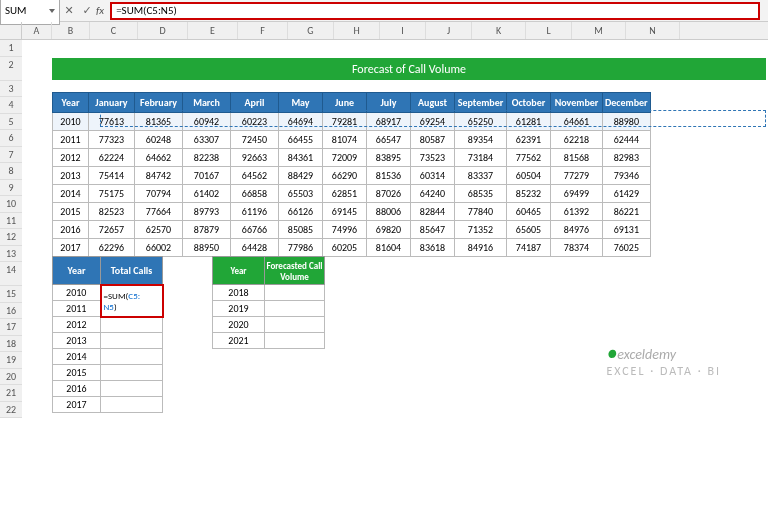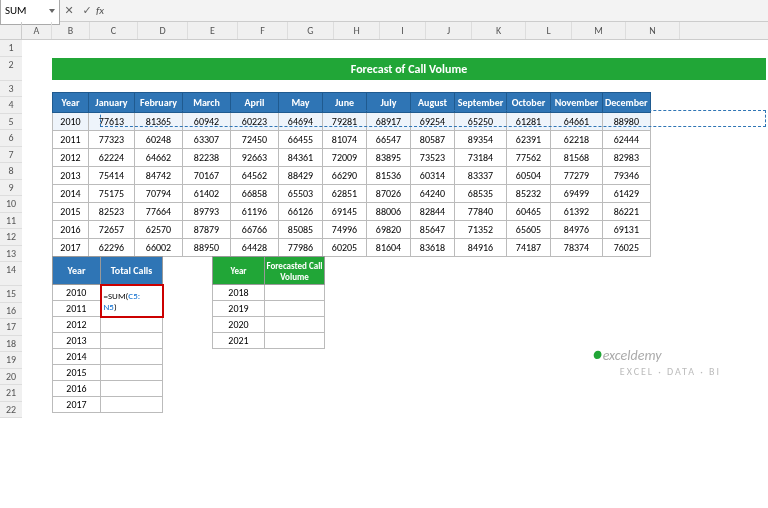--- a/index.html
+++ b/index.html
@@ -15,55 +15,58 @@
 .col-headers { display: flex; height: 18px; background: #f0f0f0; font-size: 10px; color: #555; border-bottom: 1px solid #ccc; }
 .row-h-spacer { width: 22px; border-right: 1px solid #ccc; }
 .col-h { border-right: 1px solid #ddd; text-align: center; line-height: 18px; }
 
 .sheet { display: flex; }
 .row-headers { width: 22px; background: #f0f0f0; font-size: 10px; color: #555; }
 .row-h { height: 16.5px; border-bottom: 1px solid #ddd; text-align: center; line-height: 16.5px; }
 
 .grid { position: relative; flex: 1; }
 
-.title-bar { position: absolute; left: 30px; top: 18px; width: 714px; height: 22px; background: #21a637; color: #fff; font-weight: bold; font-size: 12px; display: flex; align-items: center; justify-content: center; }
+.title-bar { position: absolute; left: 30px; top: 18px; width: 714px; height: 22px; background: #21a637; color: #fff; font-weight: normal; font-size: 12px; display: flex; align-items: center; justify-content: center; }
 
 .data-table { position: absolute; left: 30px; top: 52px; border: 1px solid #999; font-size: 10px; border-collapse: collapse; }
 .data-table th { background: #2f75b5; color: #fff; font-weight: bold; border: 1px solid #1f5a8f; padding: 3px 2px; }
 .data-table td { border: 1px solid #bbb; text-align: center; padding: 2px 2px; }
 .hl-row td { background: #eef4fb; }
 
 .small-table1 { position: absolute; left: 30px; top: 216px; font-size: 10px; border-collapse: collapse; }
 .small-table1 th { background: #2f75b5; color: #fff; font-weight: bold; border: 1px solid #999; width: 48px; height: 28px; }
 .small-table1 td { border: 1px solid #bbb; text-align: center; height: 16px; width: 48px; }
 
 .small-table2 { position: absolute; left: 190px; top: 216px; font-size: 10px; border-collapse: collapse; }
 .small-table2 th { background: #21a637; color: #fff; font-weight: bold; border: 1px solid #999; width: 52px; height: 28px; font-size: 9px; }
 .small-table2 td { border: 1px solid #bbb; text-align: center; height: 16px; width: 52px; }
 
 .edit-cell { border: 2px solid #c00 !important; background: #fff; font-size: 9px; text-align: left !important; padding: 1px 2px; color: #000; }
 .ref-txt { color: #06c; }
 
 .marquee { position: absolute; border: 1.5px dashed #2f75b5; pointer-events: none; }
 
 .logo { position: absolute; right: 47px; bottom: 40px; font-size: 14px; color: #aaa; font-style: italic; }
-.logo .sub { font-size: 10px; letter-spacing: 2px; color: #bbb; display: block; font-style: normal; margin-left: 28px; }
+.logo .sub { font-size: 12px; letter-spacing: 2px; color: #bbb; display: block; font-style: normal; }
 .logo .dot { color: #21a637; font-size: 18px; }
 </style>
 </head>
 <body>
 
 <div class="formula-bar">
   <div class="name-box">
     <span>SUM</span>
     <span class="name-box-dd"></span>
   </div>
   <span class="fb-btn">✕</span>
   <span class="fb-btn">✓</span>
   <span class="fx">fx</span>
+  <div class="formula-input">
+    <span><span>=SUM(</span><span>C5:N5</span><span>)</span></span>
+  </div>
 </div>
 
 <div class="col-headers">
   <div class="row-h-spacer"></div>
   <div style="width:30px" class="col-h">A</div>
 <div class="col-h" style="width: 38px;">B</div>
     <div class="col-h" style="width: 48px;">C</div>
     <div class="col-h" style="width: 50px;">D</div>
     <div class="col-h" style="width: 50px;">E</div>
     <div class="col-h" style="width: 50px;">F</div>

